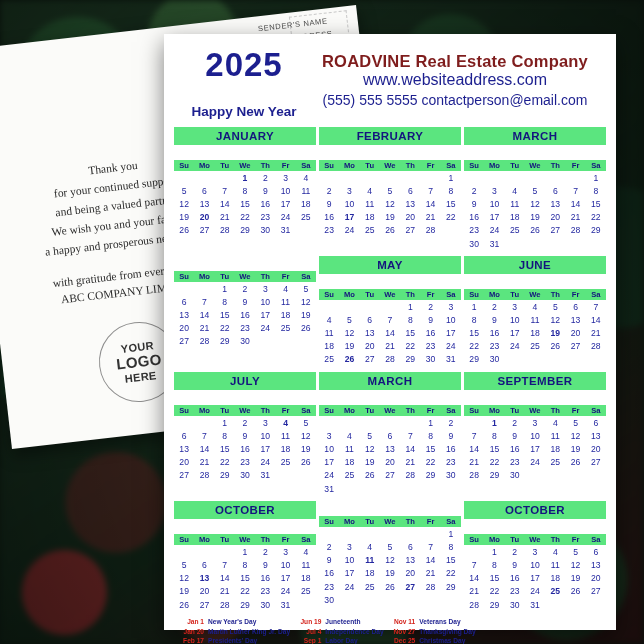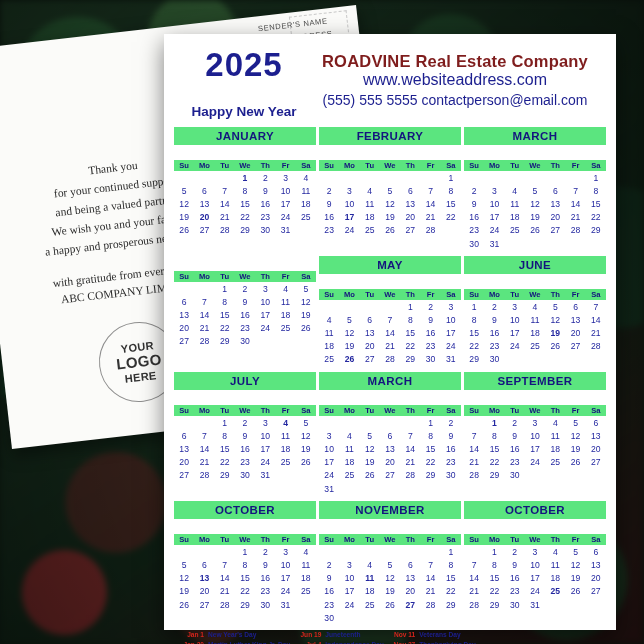--- a/index.html
+++ b/index.html
@@ -772,21 +772,20 @@
               <td>28</td>
               <td>29</td>
               <td>30</td>
               <td>31</td>
               <td class="empty"></td>
             </tr>
           </tbody>
         </table>
       </div>
       <div class="month">
-        <div class="m-name">NOVEMBER</div>
         <table class="m-tbl">
           <thead>
             <tr>
               <th>Su</th>
               <th>Mo</th>
               <th>Tu</th>
               <th>We</th>
               <th>Th</th>
               <th>Fr</th>
               <th>Sa</th>

